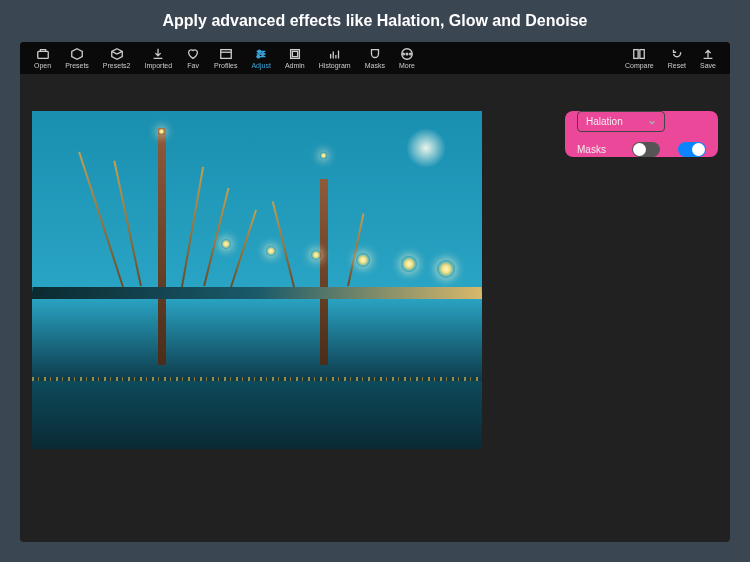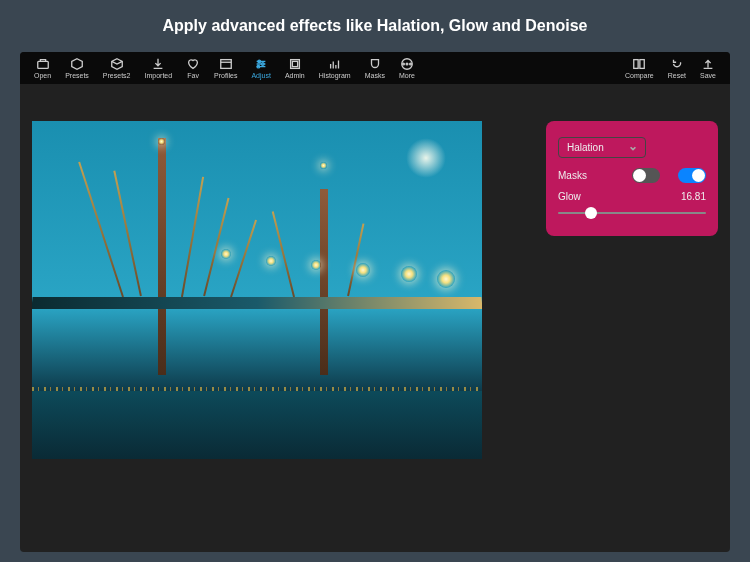--- a/index.html
+++ b/index.html
@@ -4,21 +4,21 @@
   <style>
     * { margin: 0; padding: 0; box-sizing: border-box; }
     body {
       width: 750px;
       height: 562px;
       background: #3a4651;
       font-family: -apple-system, BlinkMacSystemFont, "Segoe UI", sans-serif;
       overflow: hidden;
     }
     .header-banner {
-      height: 52px;
+      height: 42px;
       display: flex;
       align-items: center;
       justify-content: center;
       color: #fff;
       font-size: 16px;
       font-weight: 600;
     }
     .app-window {
       margin: 0 20px 20px 20px;
       background: #212121;
@@ -120,24 +120,24 @@
       position: absolute;
       top: 5%; right: 8%;
       width: 40px; height: 40px;
       background: radial-gradient(circle, rgba(255,255,240,0.9) 0%, rgba(255,255,240,0) 70%);
     }
     
     .effects-panel {
       position: absolute;
       top: 37px;
       right: 12px;
-      width: 172px;
-      background: #be185d;
+      width: 153px;
+      background: #ec4899;
       border-radius: 8px;
-      padding: 16px 12px;
+      padding: 0 12px;
       color: #eee;
       font-size: 10px;
     }
     .dropdown {
       border: 1px solid #444;
       border-radius: 4px;
       padding: 4px 8px;
       display: flex;
       align-items: center;
       justify-content: space-between;
@@ -380,29 +380,19 @@
           <div class="toggle off">
               <div class="knob"></div>
             </div>
           <div class="toggle on">
               <div class="knob"></div>
             </div>
         </div>
       </div>
 
 
-      <div class="slider-row">
-        <div class="slider-labels">
-          <span>Glow</span>
-          <span>16.81</span>
-        </div>
-        <div class="slider">
-          <div class="slider-track"></div>
-          <div class="slider-thumb" style="left:22%"></div>
-        </div>
-      </div>
 
 
 
     </div>
 
   </div>
 </div>
 
 </body></html>

